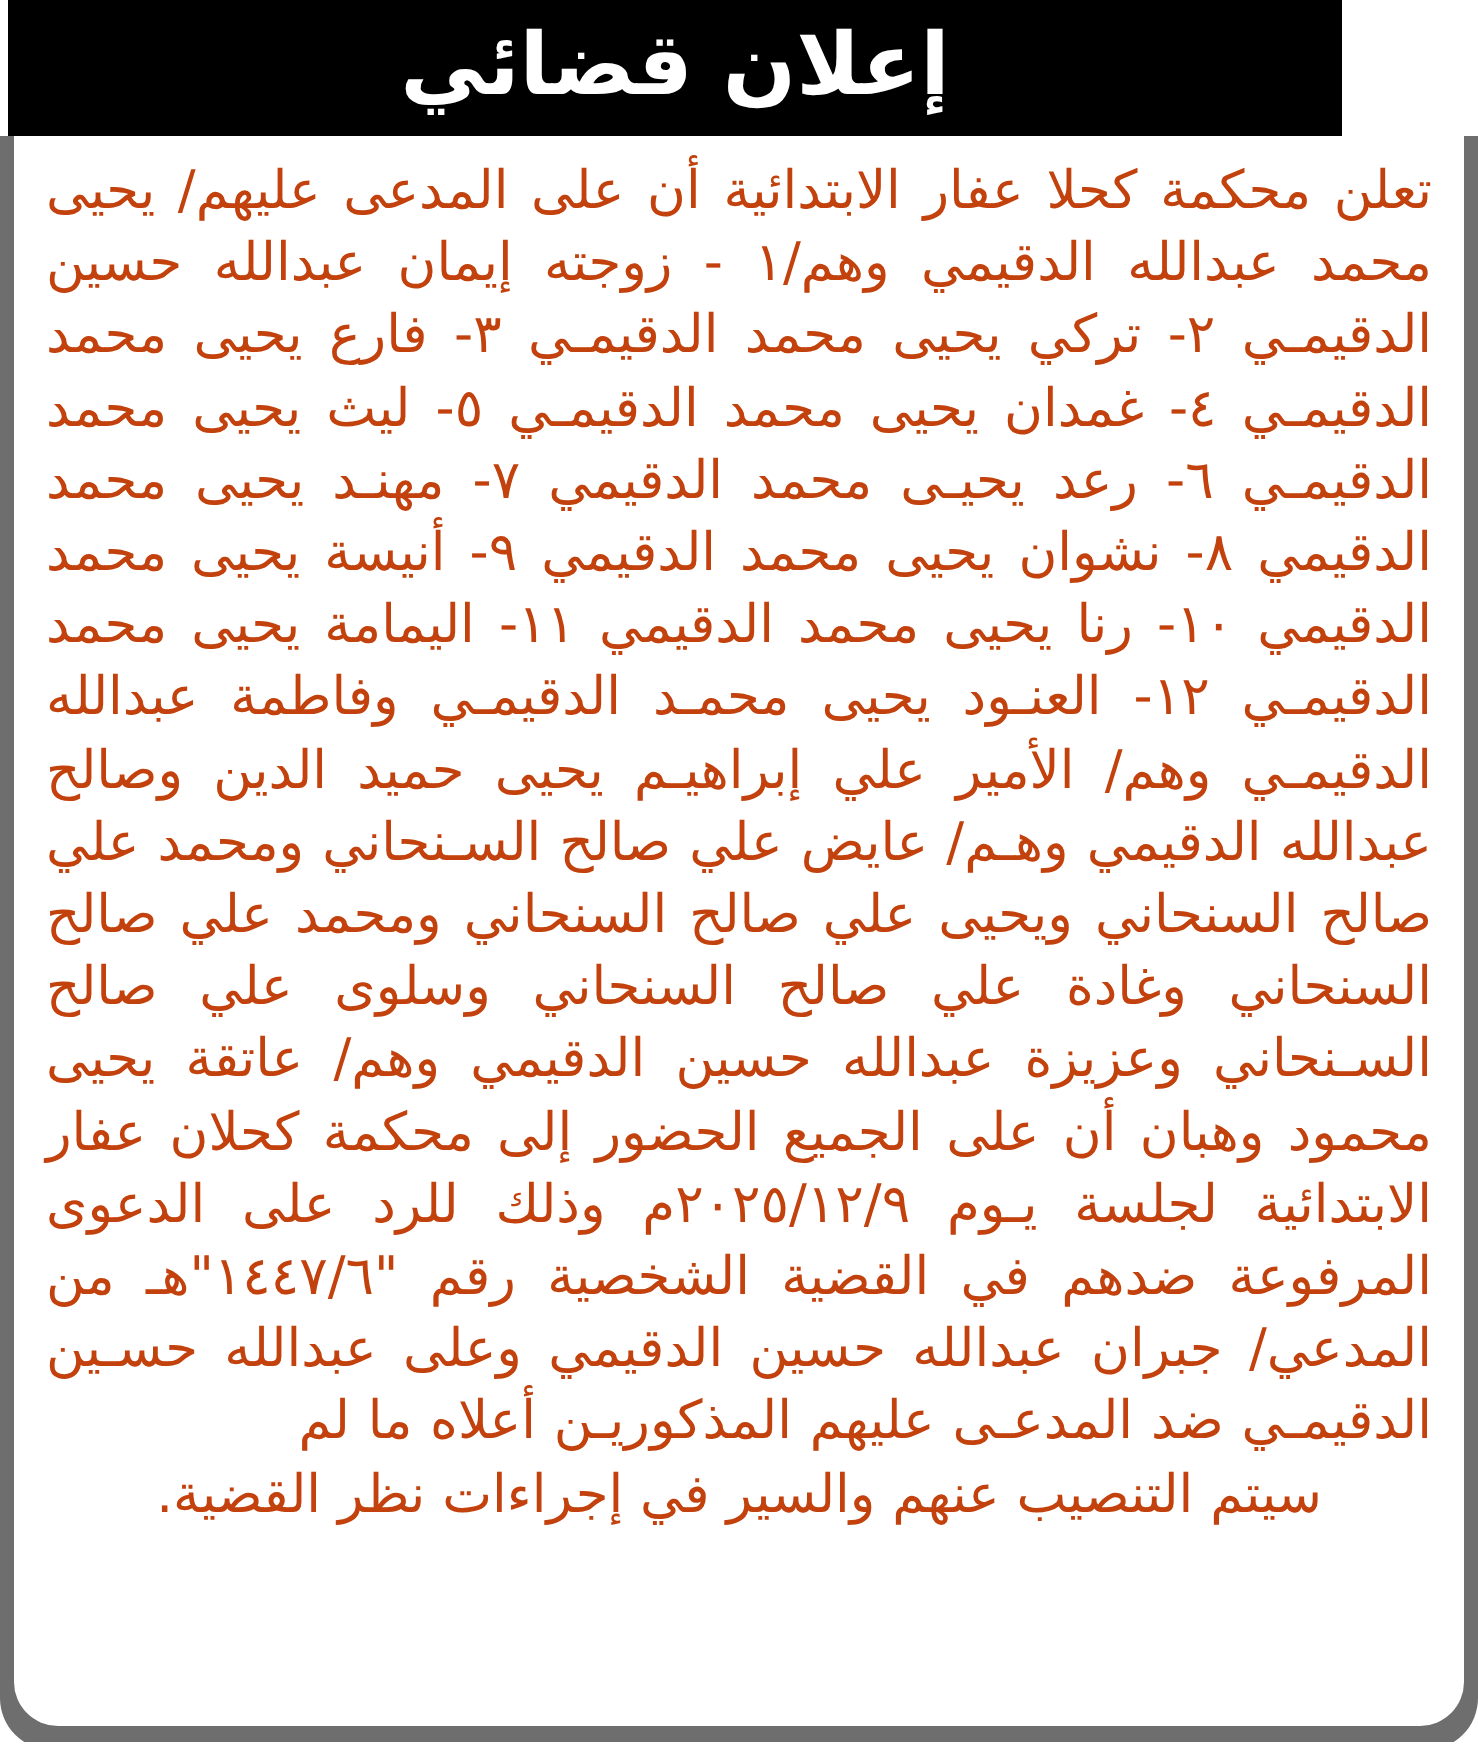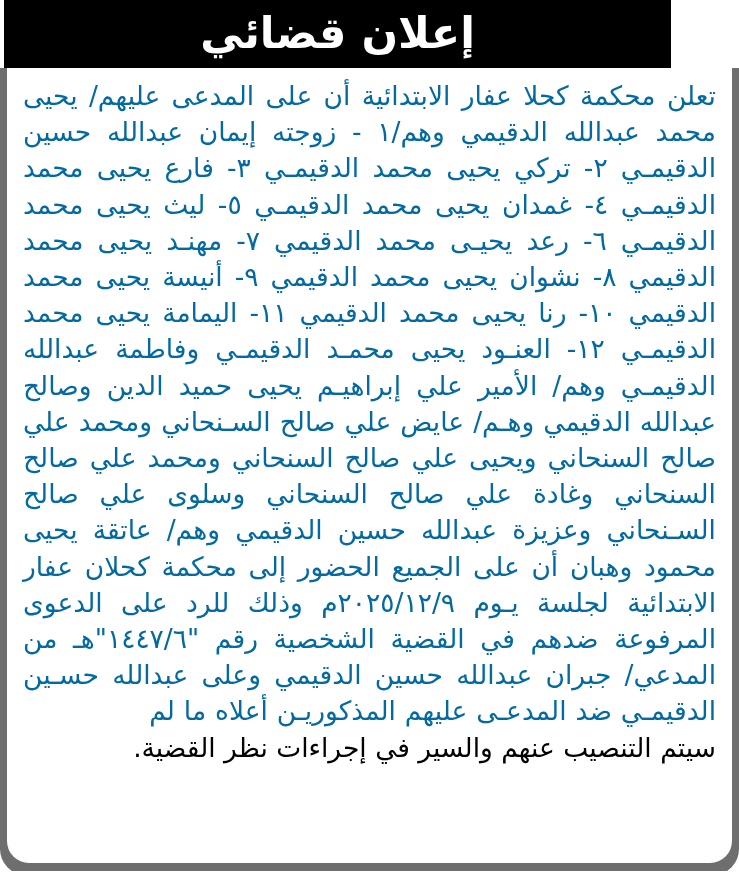--- a/index.html
+++ b/index.html
@@ -61,34 +61,34 @@
     border-bottom-left-radius: 22px;
     border-bottom-right-radius: 22px;
     padding: 10px 16px 14px 16px;
     overflow: hidden;
   }
 
   .body-text {
     direction: rtl;
     text-align: justify;
     text-align-last: right;
-    color: #0369a1;
+    color: #c2410c;
     font-size: 26.5px;
     line-height: 36.2px;
     font-weight: normal;
     word-spacing: 0.5px;
     font-family: "DejaVu Sans", "Liberation Sans", sans-serif;
   }
   .body-text p {
     margin: 0;
   }
   .last-line {
     direction: rtl;
-    text-align: right;
-    color: #000000;
+    text-align: center;
+    color: #c2410c;
     font-size: 26.5px;
     line-height: 36.2px;
     margin: 0;
   }
 
   
   .bottom-strip {
     position: absolute;
     left: 0;
     bottom: 0;

